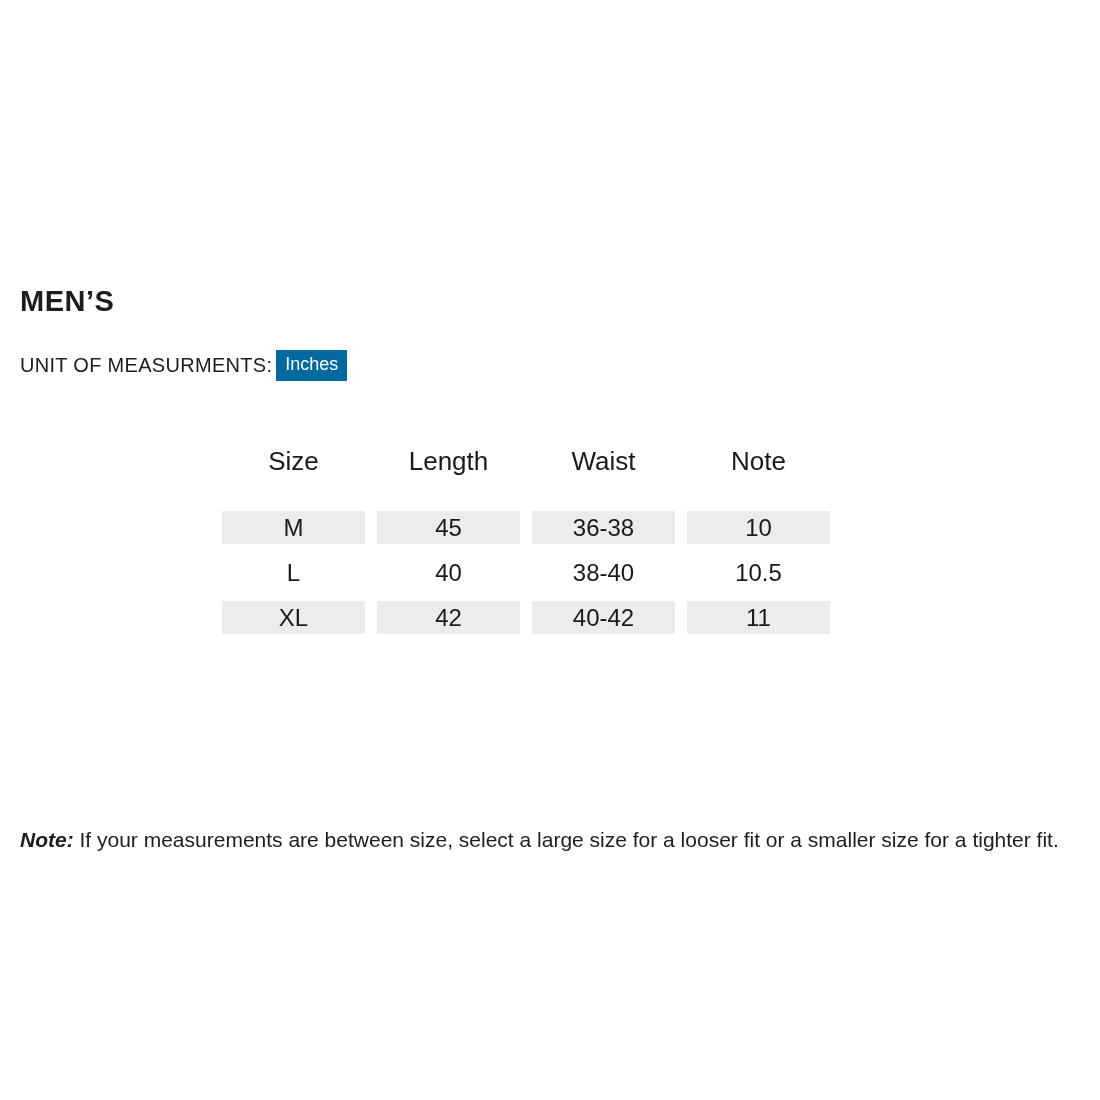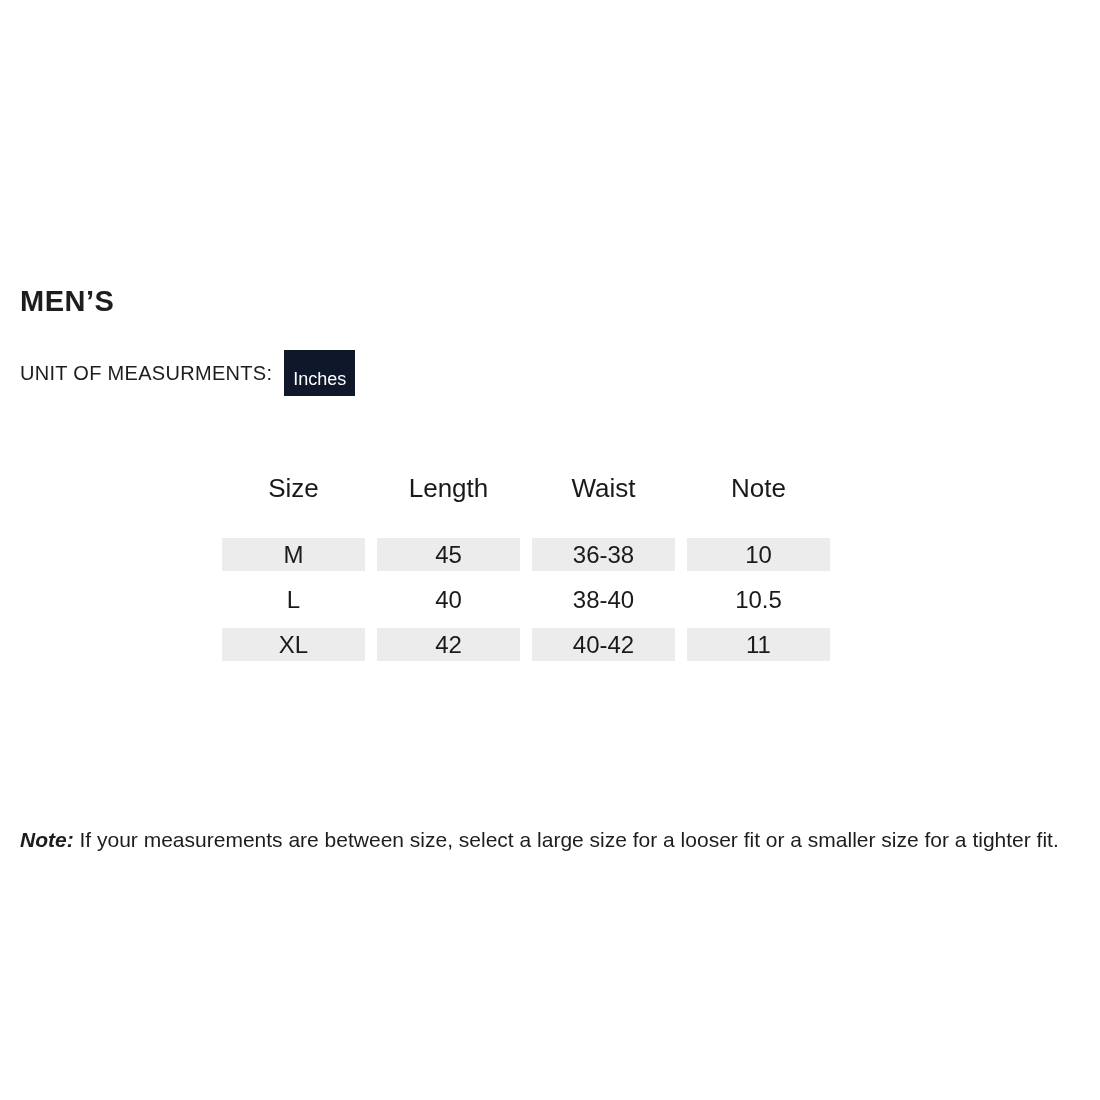--- a/index.html
+++ b/index.html
@@ -31,40 +31,40 @@
     margin-top: 20px;
   }
 
   
   .unit-row {
     position: absolute;
     left: 20px;
     top: 350px;
     display: flex;
     align-items: center;
-    gap: 12px;
+    gap: 4px;
   }
   .unit-label {
     font-size: 20px;
     color: #1d1d1d;
     letter-spacing: 0.3px;
   }
   .unit-badge {
-    background: #0f172a;
+    background: #0369a1;
     color: #ffffff;
     font-size: 18px;
-    padding: 19px 9px 6px 9px;
+    padding: 4px 9px 6px 9px;
     display: inline-block;
   }
 
   
   .size-table-wrap {
     position: absolute;
     left: 210px;
-    top: 461px;
+    top: 434px;
   }
   table.size-table {
     border-collapse: separate;
     border-spacing: 12px 12px;
   }
   table.size-table th {
     width: 143px;
     font-size: 26px;
     font-weight: normal;
     color: #1a1a1a;

